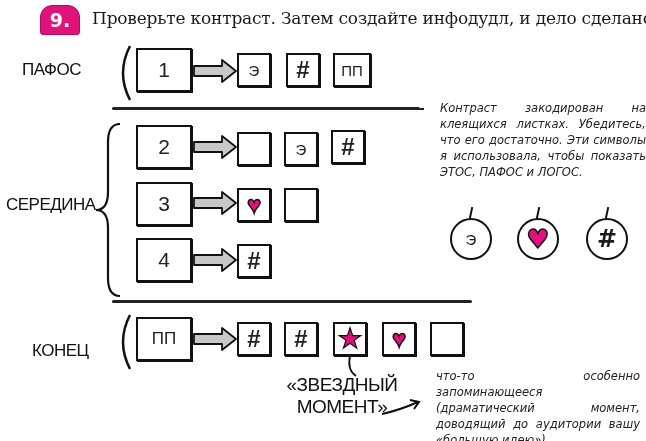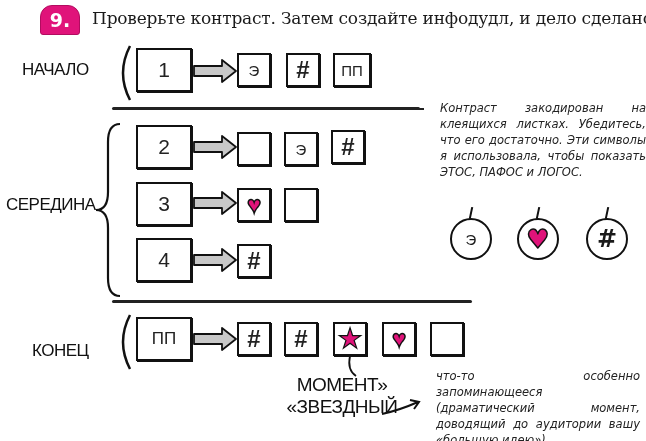--- a/index.html
+++ b/index.html
@@ -43,21 +43,21 @@
 
   .star-label { font-family: "Liberation Sans", sans-serif; font-size: 19px; line-height: 22px;
                 text-align: center; color: #111; letter-spacing: -0.5px; }
 </style>
 </head>
 <body>
 
 <div class="abs step-badge">9.</div>
 <div class="abs heading">Проверьте контраст. Затем создайте инфодудл, и дело сделано.</div>
 
-<div class="abs section-label" style="left:22px; top:60px;">НАЧАЛО</div>
+<div class="abs section-label" style="left:22px; top:60px;">ПАФОС</div>
 <svg class="abs paren" style="left:114px; top:44px;" viewBox="0 0 20 58">
   <path d="M16 2 Q2 29 16 56" fill="none" stroke="#111" stroke-width="2.5"></path>
 </svg>
 <div class="abs big-box" style="left:136px; top:48px;">
     <span>1</span>
   </div>
 <svg class="abs arrow" style="left:192px; top:58px;" viewBox="0 0 46 26">
   <path d="M2 8 H30 V2 L44 13 L30 24 V18 H2 Z" fill="#c8c8c8" stroke="#111" stroke-width="1.8" stroke-linejoin="round"></path>
 </svg>
 <div class="abs small-box" style="left:237px; top:53px;">
@@ -163,19 +163,19 @@
     <span class="heart">♥</span>
   </div>
 <div class="abs small-box" style="left:430px; top:322px;">
     <span></span>
   </div>
 
 <svg class="abs" style="left:340px; top:354px; width:20px; height:24px;" viewBox="0 0 20 24">
   <path d="M10 2 Q7 16 16 22" fill="none" stroke="#111" stroke-width="1.8"></path>
 </svg>
 <div class="abs star-label" style="left:276px; top:374px; width:132px;">
+  <div>«ЗВЕЗДНЫЙ</div>
   <div>МОМЕНТ»</div>
-  <div>«ЗВЕЗДНЫЙ</div>
 </div>
 <svg class="abs" style="left:380px; top:396px; width:44px; height:22px;" viewBox="0 0 44 22">
   <path d="M2 18 Q20 14 38 6 M30 4 L39 6 L34 13" fill="none" stroke="#111" stroke-width="2"></path>
 </svg>
 <div class="abs note" style="left:424px; top:368px; width:204px;">что-то особенно запоминающееся (драматический момент, доводящий до аудитории вашу «большую идею»)</div>
 
 </body></html>

